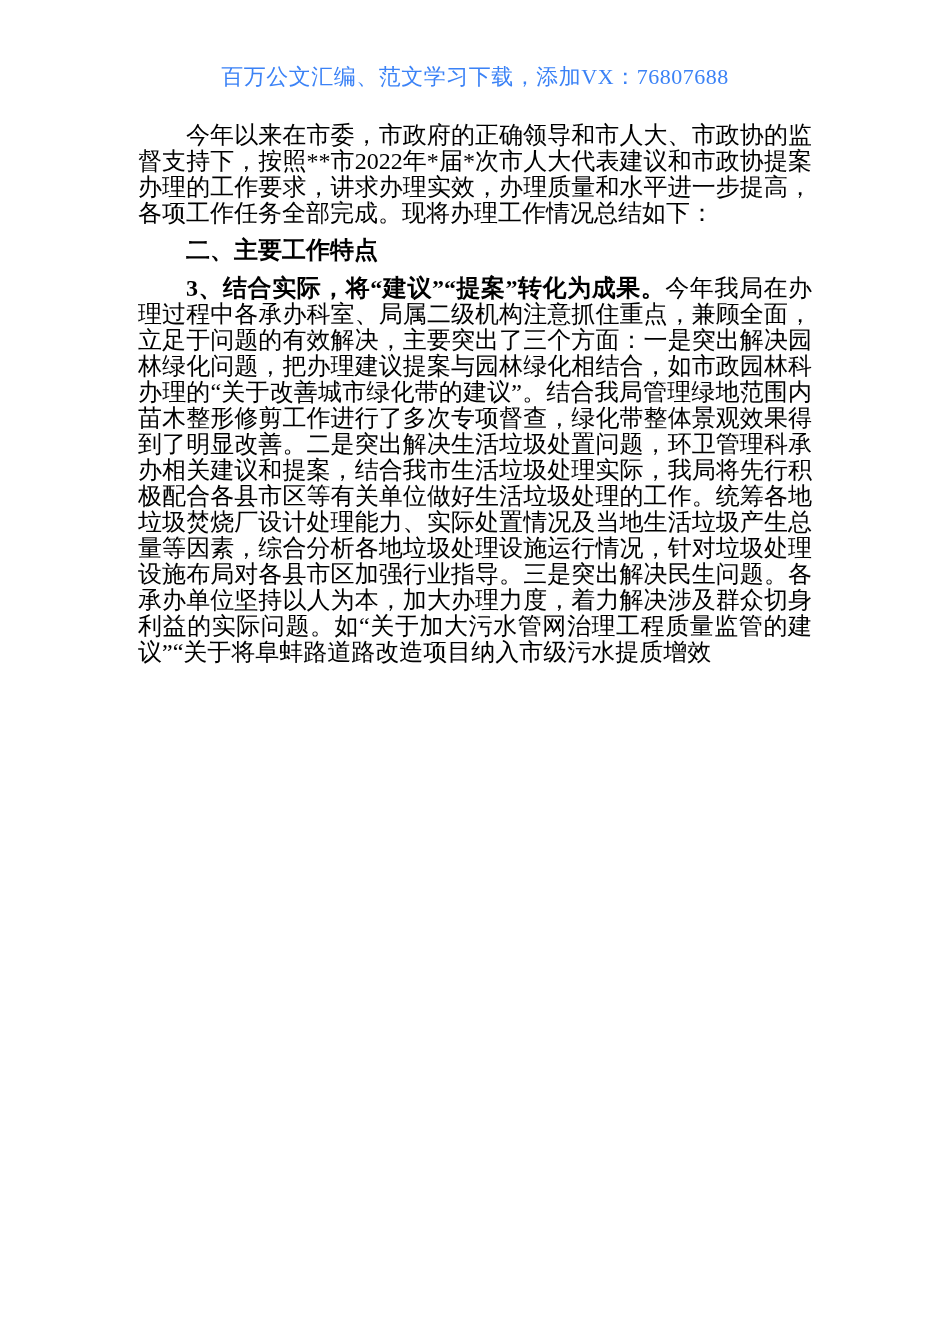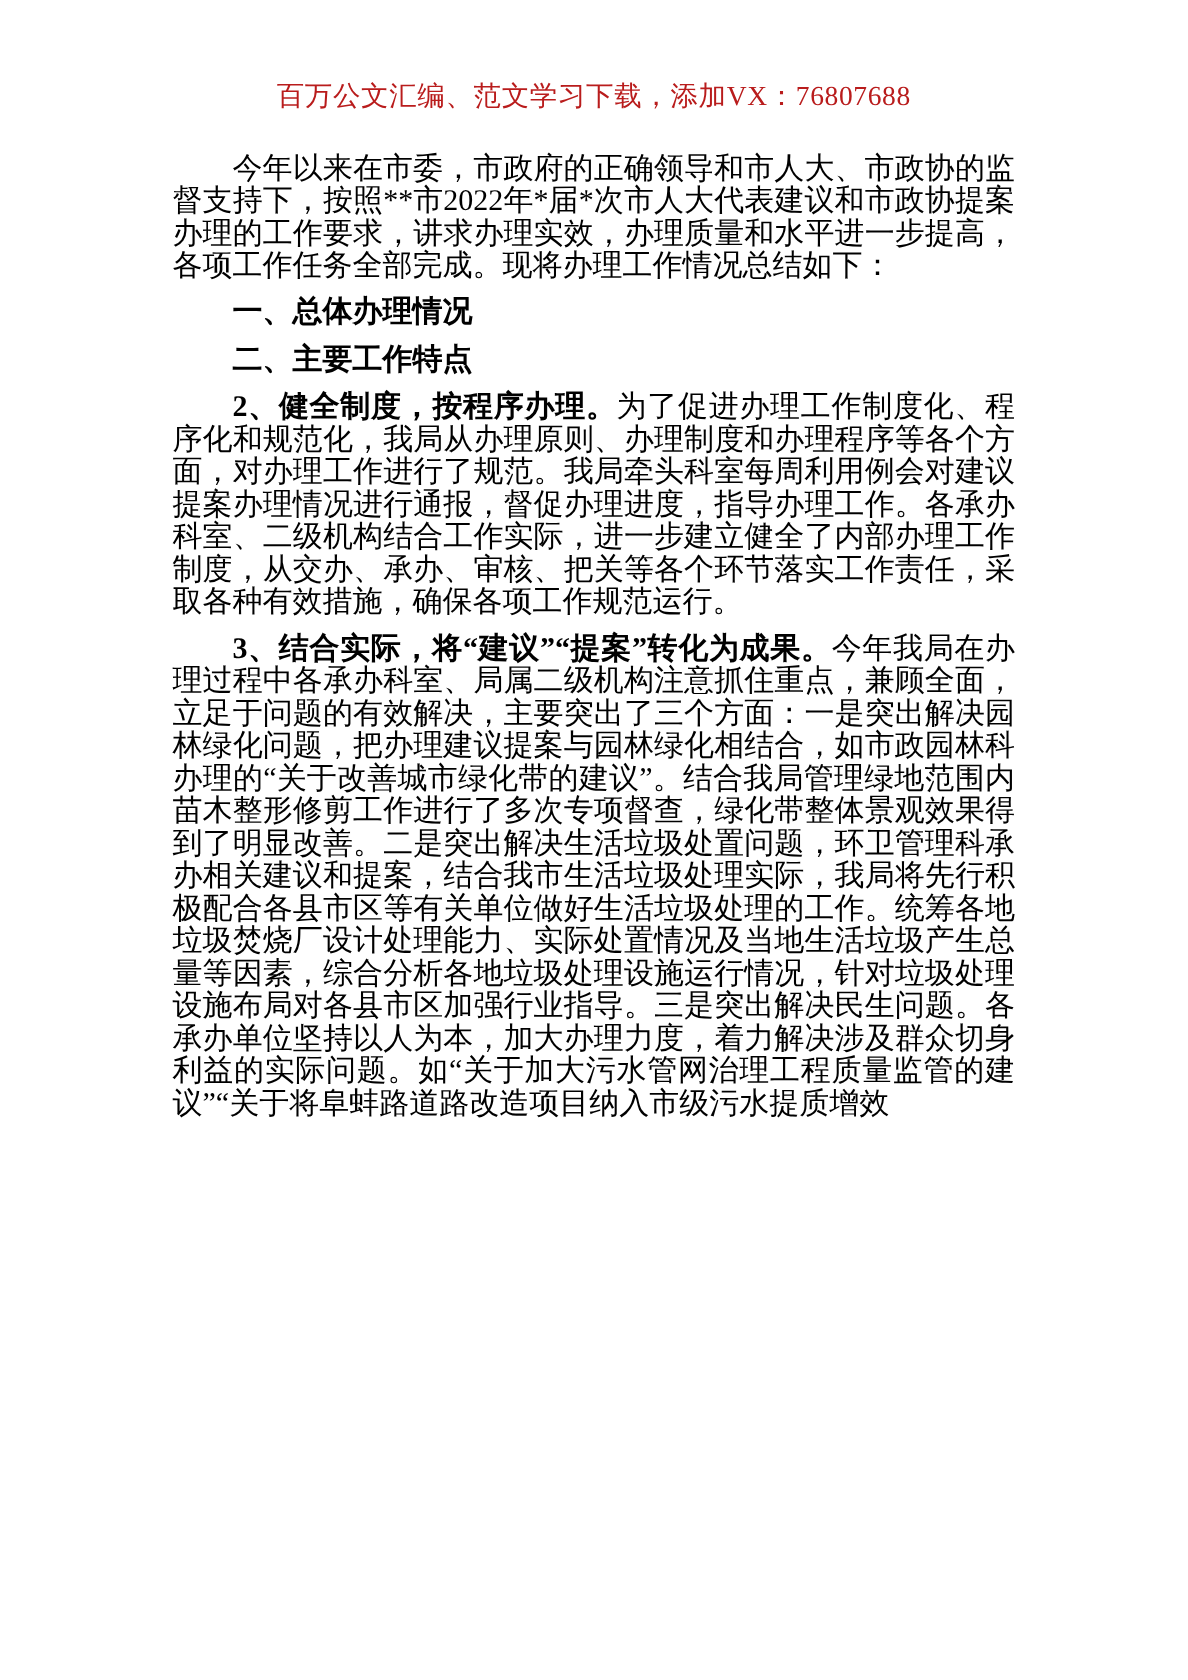--- a/index.html
+++ b/index.html
@@ -17,21 +17,21 @@
   }
   .page {
     width: 950px;
     height: 1344px;
     background: #ffffff;
     box-sizing: border-box;
     padding-top: 64px;
   }
   .promo {
     text-align: center;
-    color: #b91c1c;
+    color: #3b82f6;
     font-size: 22px;
     line-height: 26px;
     margin: 0 auto 32px auto;
     font-weight: 400;
     letter-spacing: 0.5px;
   }
   .content {
     width: 674px;
     margin: 0 auto;
     font-size: 24px;
@@ -58,24 +58,22 @@
 <body>
 
 <div class="page">
 
   <div class="promo">百万公文汇编、范文学习下载，添加VX：76807688</div>
 
   <div class="content">
 
     <p>今年以来在市委，市政府的正确领导和市人大、市政协的监督支持下，按照**市2022年*届*次市人大代表建议和市政协提案办理的工作要求，讲求办理实效，办理质量和水平进一步提高，各项工作任务全部完成。现将办理工作情况总结如下：</p>
 
-    <p class="heading">一、总体办理情况</p>
 
 
     <p class="heading">二、主要工作特点</p>
 
 
-    <p><span class="lead">2、健全制度，按程序办理。</span><span>为了促进办理工作制度化、程序化和规范化，我局从办理原则、办理制度和办理程序等各个方面，对办理工作进行了规范。我局牵头科室每周利用例会对建议提案办理情况进行通报，督促办理进度，指导办理工作。各承办科室、二级机构结合工作实际，进一步建立健全了内部办理工作制度，从交办、承办、审核、把关等各个环节落实工作责任，采取各种有效措施，确保各项工作规范运行。</span></p>
 
     <p><span class="lead">3、结合实际，将“建议”“提案”转化为成果。</span><span>今年我局在办理过程中各承办科室、局属二级机构注意抓住重点，兼顾全面，立足于问题的有效解决，主要突出了三个方面：一是突出解决园林绿化问题，把办理建议提案与园林绿化相结合，如市政园林科办理的“关于改善城市绿化带的建议”。结合我局管理绿地范围内苗木整形修剪工作进行了多次专项督查，绿化带整体景观效果得到了明显改善。二是突出解决生活垃圾处置问题，环卫管理科承办相关建议和提案，结合我市生活垃圾处理实际，我局将先行积极配合各县市区等有关单位做好生活垃圾处理的工作。统筹各地垃圾焚烧厂设计处理能力、实际处置情况及当地生活垃圾产生总量等因素，综合分析各地垃圾处理设施运行情况，针对垃圾处理设施布局对各县市区加强行业指导。三是突出解决民生问题。各承办单位坚持以人为本，加大办理力度，着力解决涉及群众切身利益的实际问题。如“关于加大污水管网治理工程质量监管的建议”“关于将阜蚌路道路改造项目纳入市级污水提质增效</span></p>
 
   </div>
 </div>
 
 </body></html>

